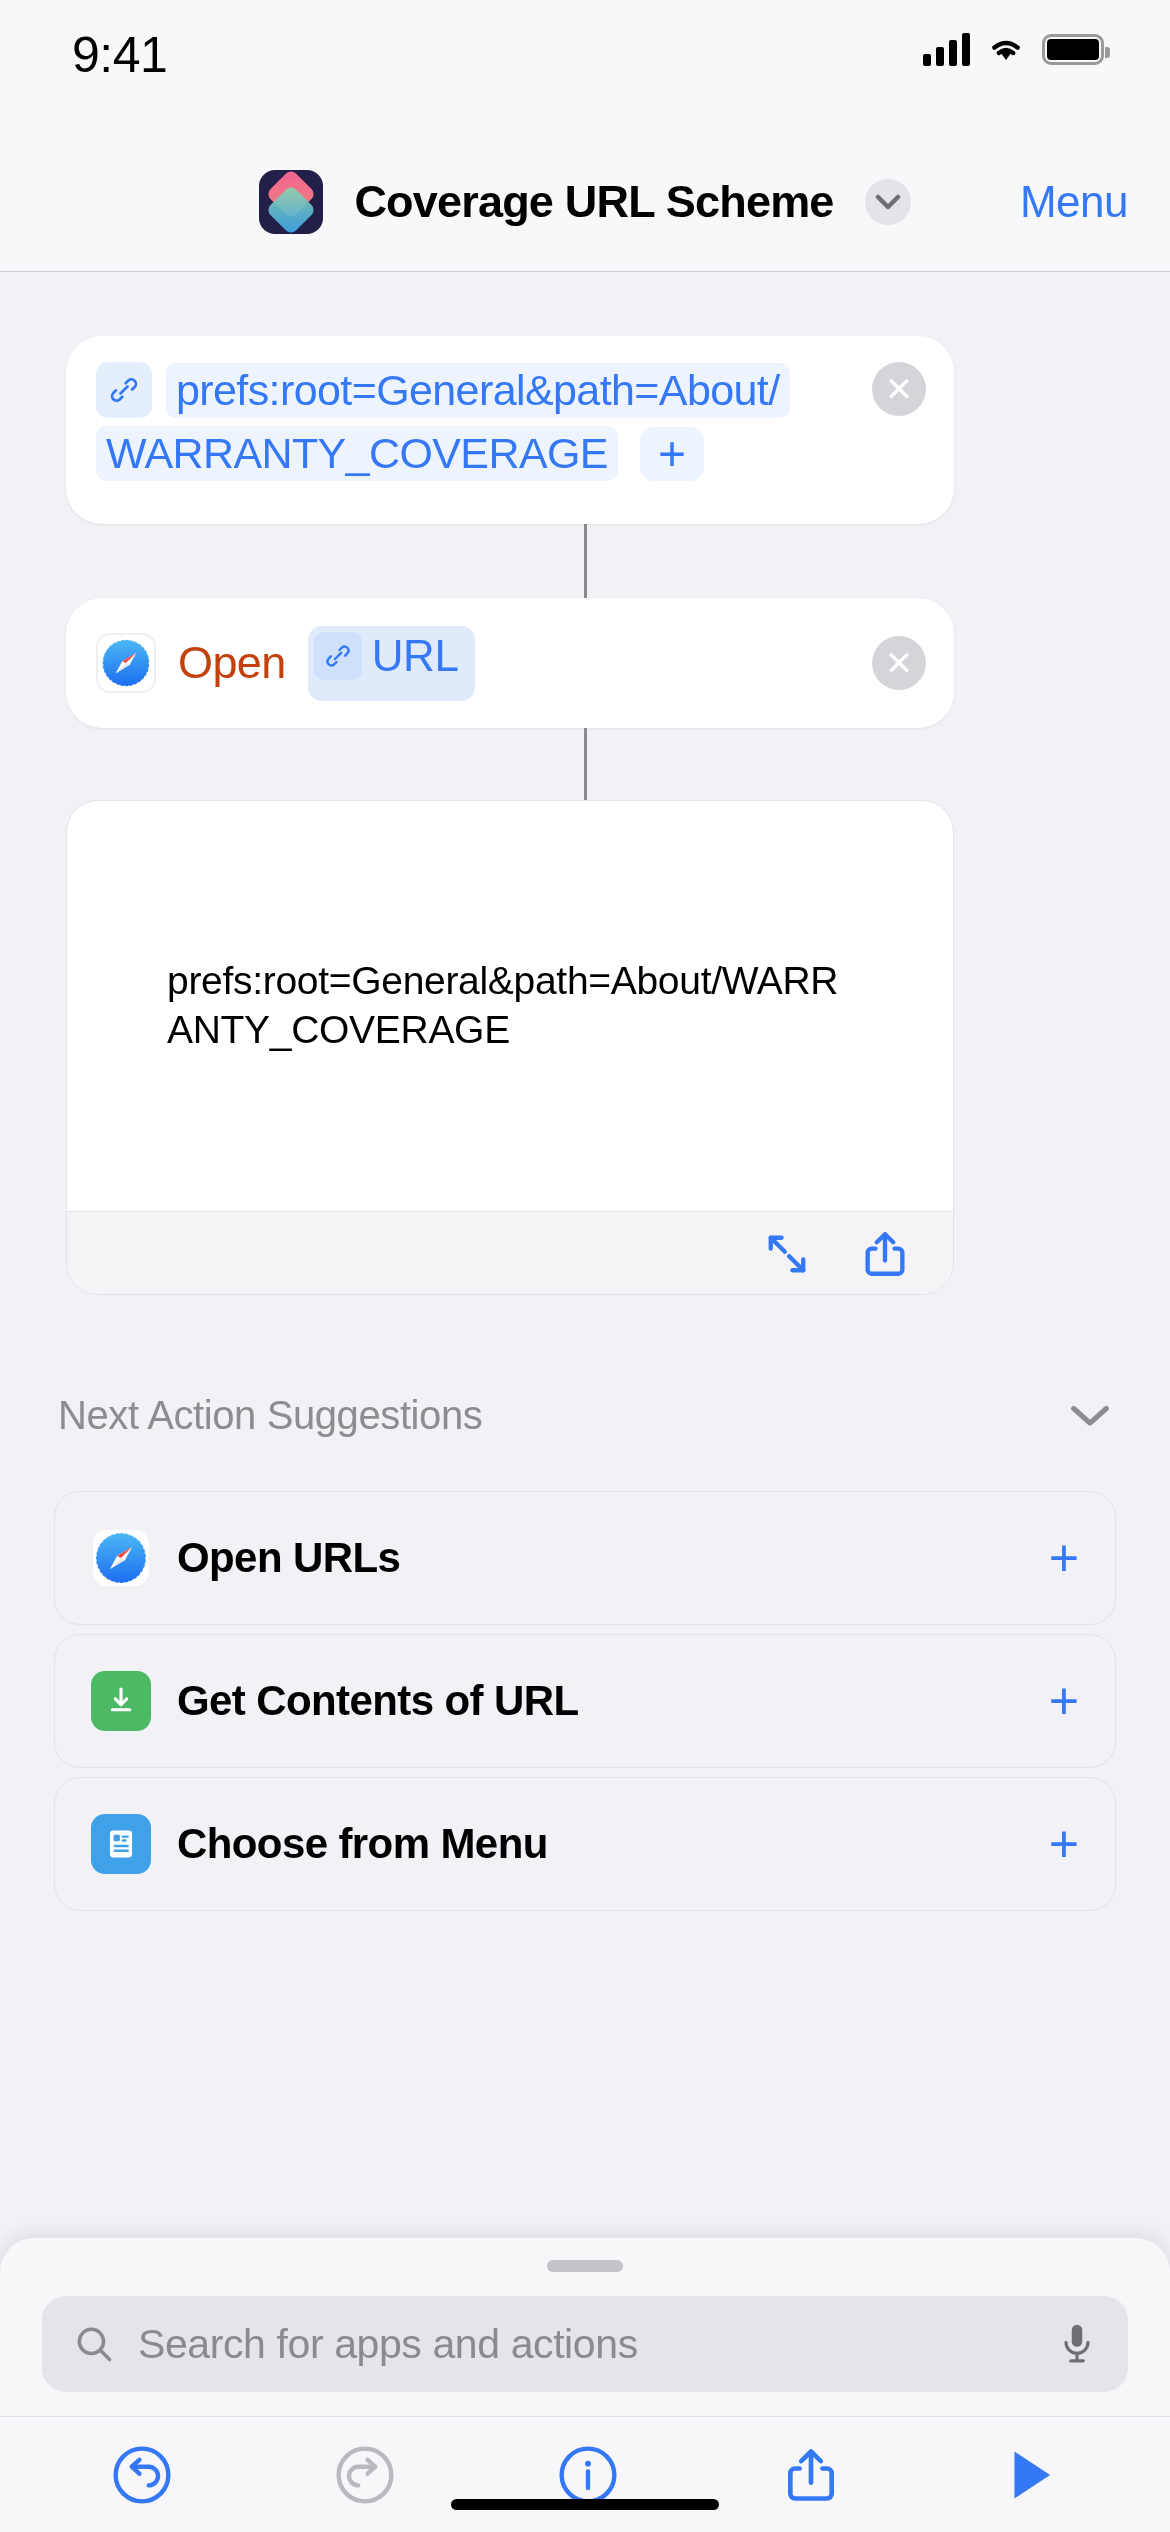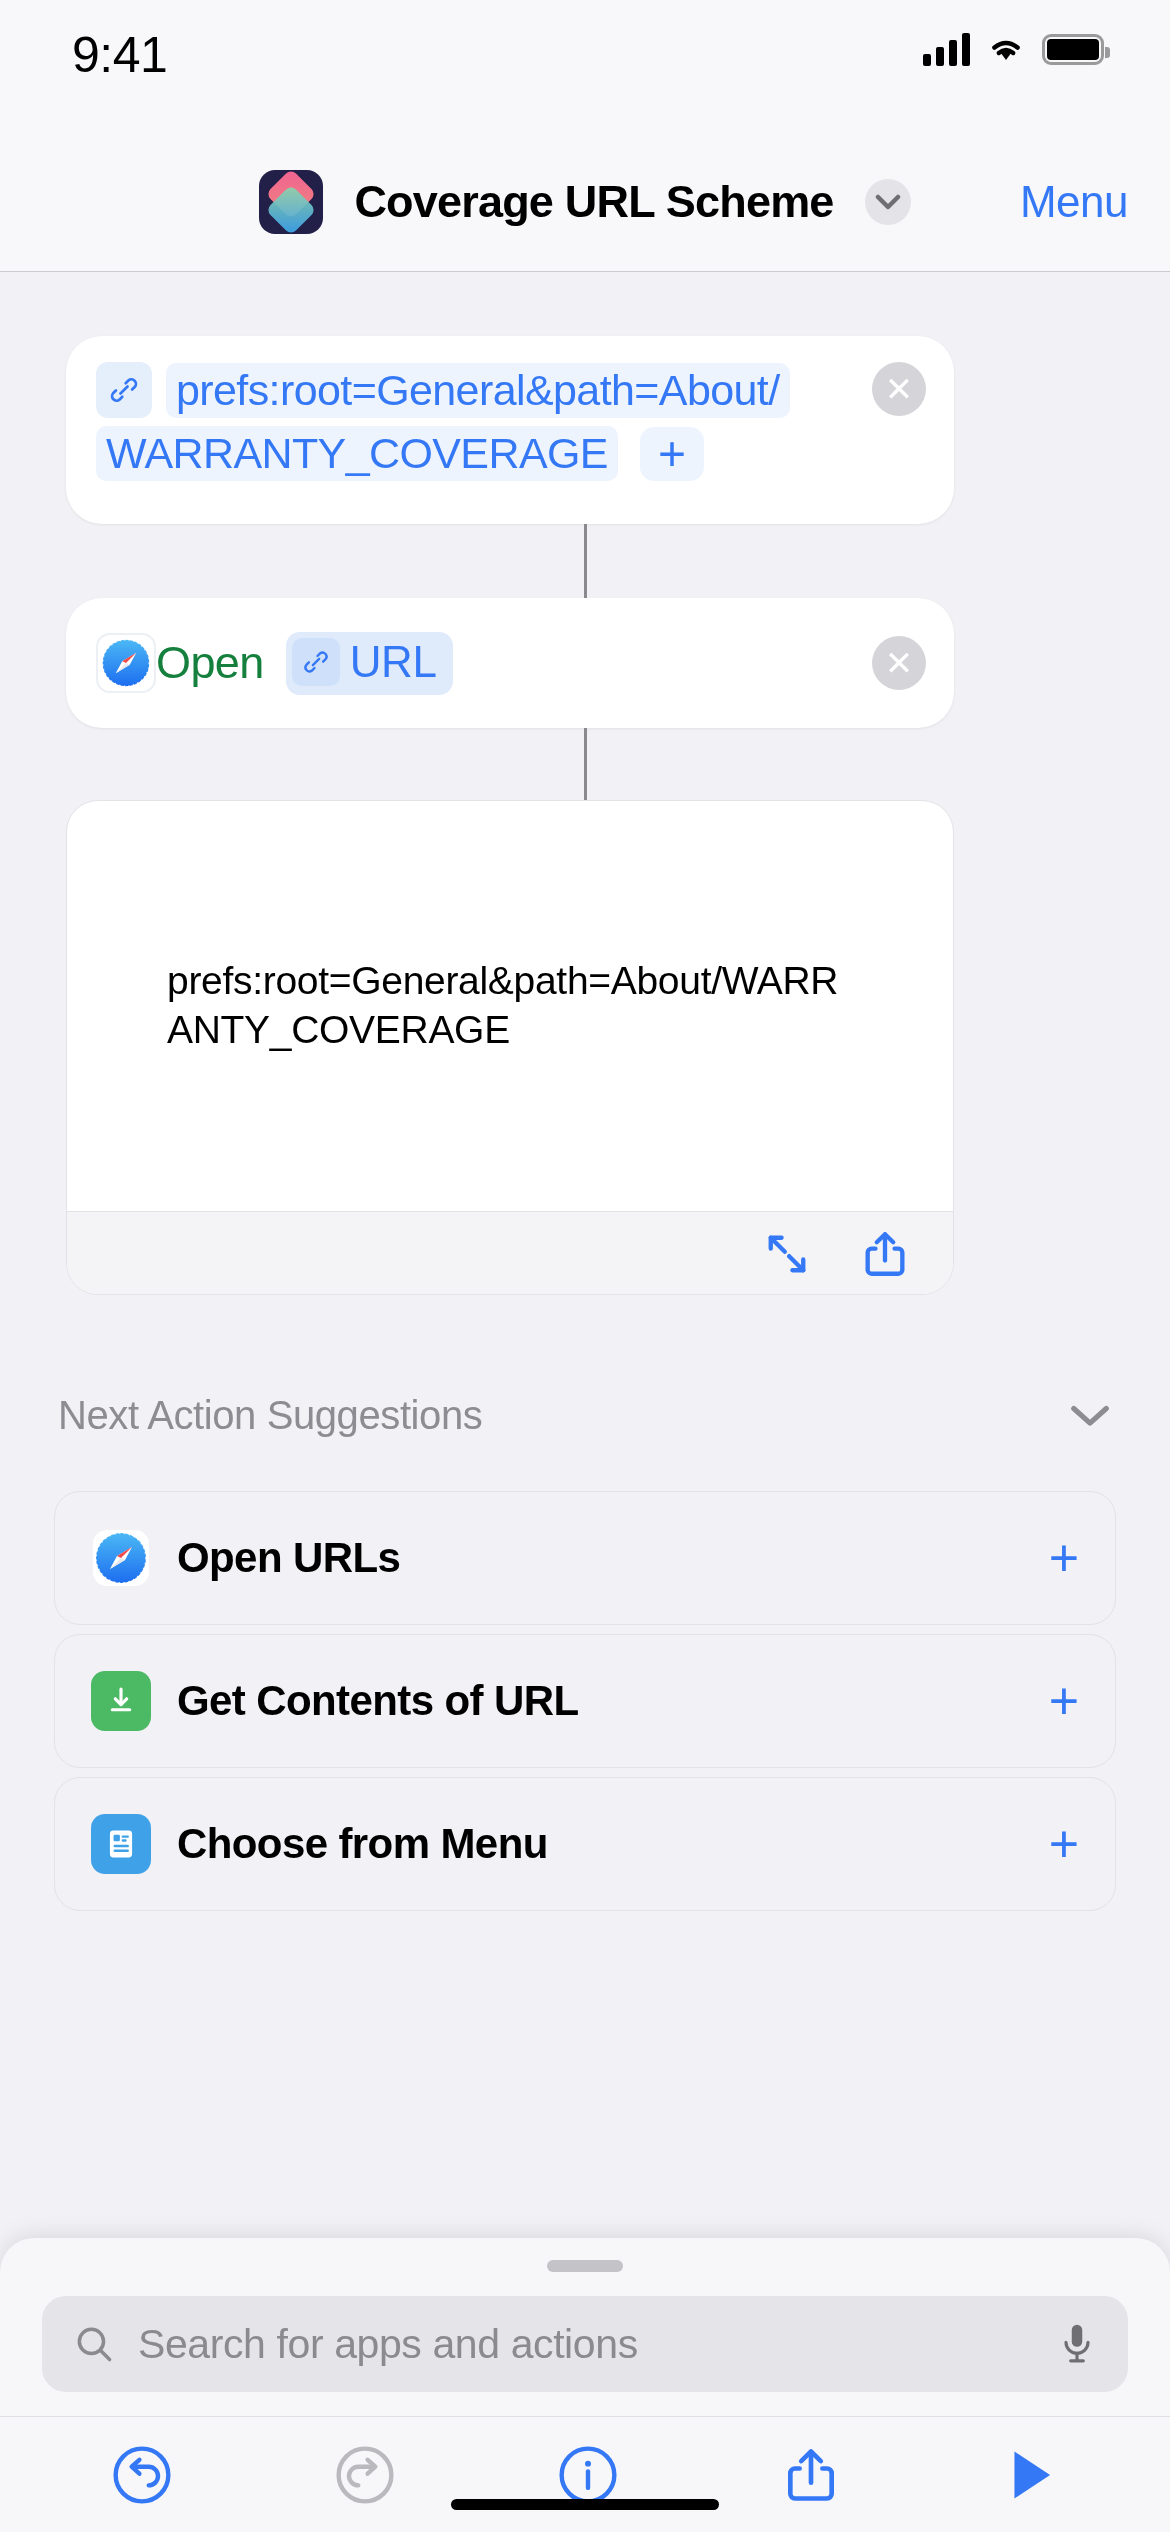--- a/index.html
+++ b/index.html
@@ -119,25 +119,25 @@
   }
 
   
   #card-open { top: 325px; height: 130px; display: flex; align-items: center; padding: 0 30px; }
   .safari-icon {
     width: 60px; height: 60px; border-radius: 14px; flex: none;
     background: #fff; border: 2px solid #eceff3;
     display: flex; align-items: center; justify-content: center;
     overflow: hidden;
   }
-  .open-label { font-size: 45px; color: #15803d; letter-spacing: -0.6px; }
+  .open-label { font-size: 45px; color: #c2410c; margin-left: 22px; letter-spacing: -0.6px; }
   .url-pill {
     display: flex; align-items: center; gap: 10px;
     background: #dfeafb; border-radius: 14px;
-    padding: 5px 16px 8px 6px; margin-left: 22px;
+    padding: 5px 16px 20px 6px; margin-left: 22px;
   }
   .url-pill .pill-ic {
     width: 48px; height: 48px; border-radius: 10px; background: #cfe0fb;
     display: flex; align-items: center; justify-content: center; flex: none;
   }
   .url-pill .pill-tx { color: #3478f6; font-size: 44px; letter-spacing: -0.4px; }
 
   
   #card-result {
     top: 527px; height: 495px; background: #fff;

